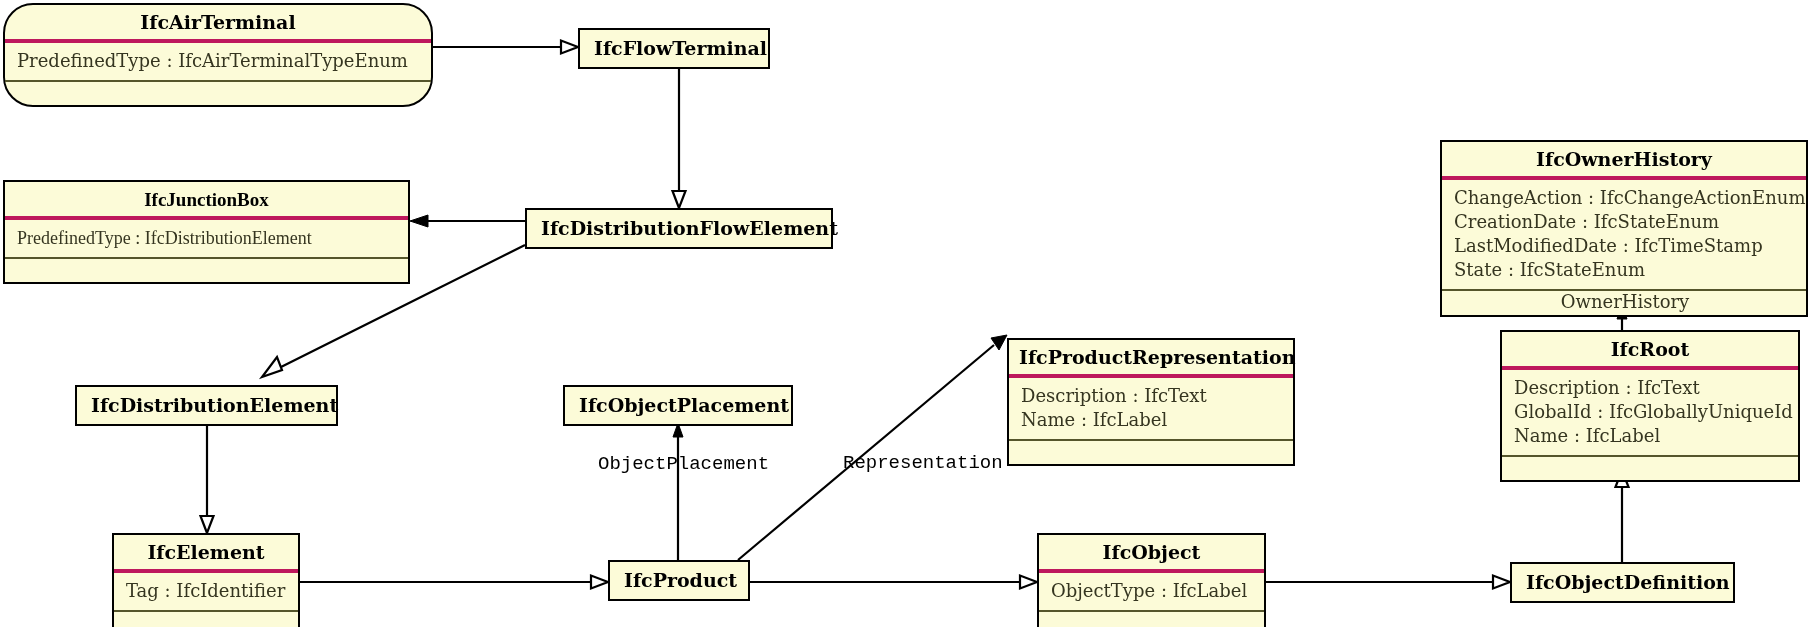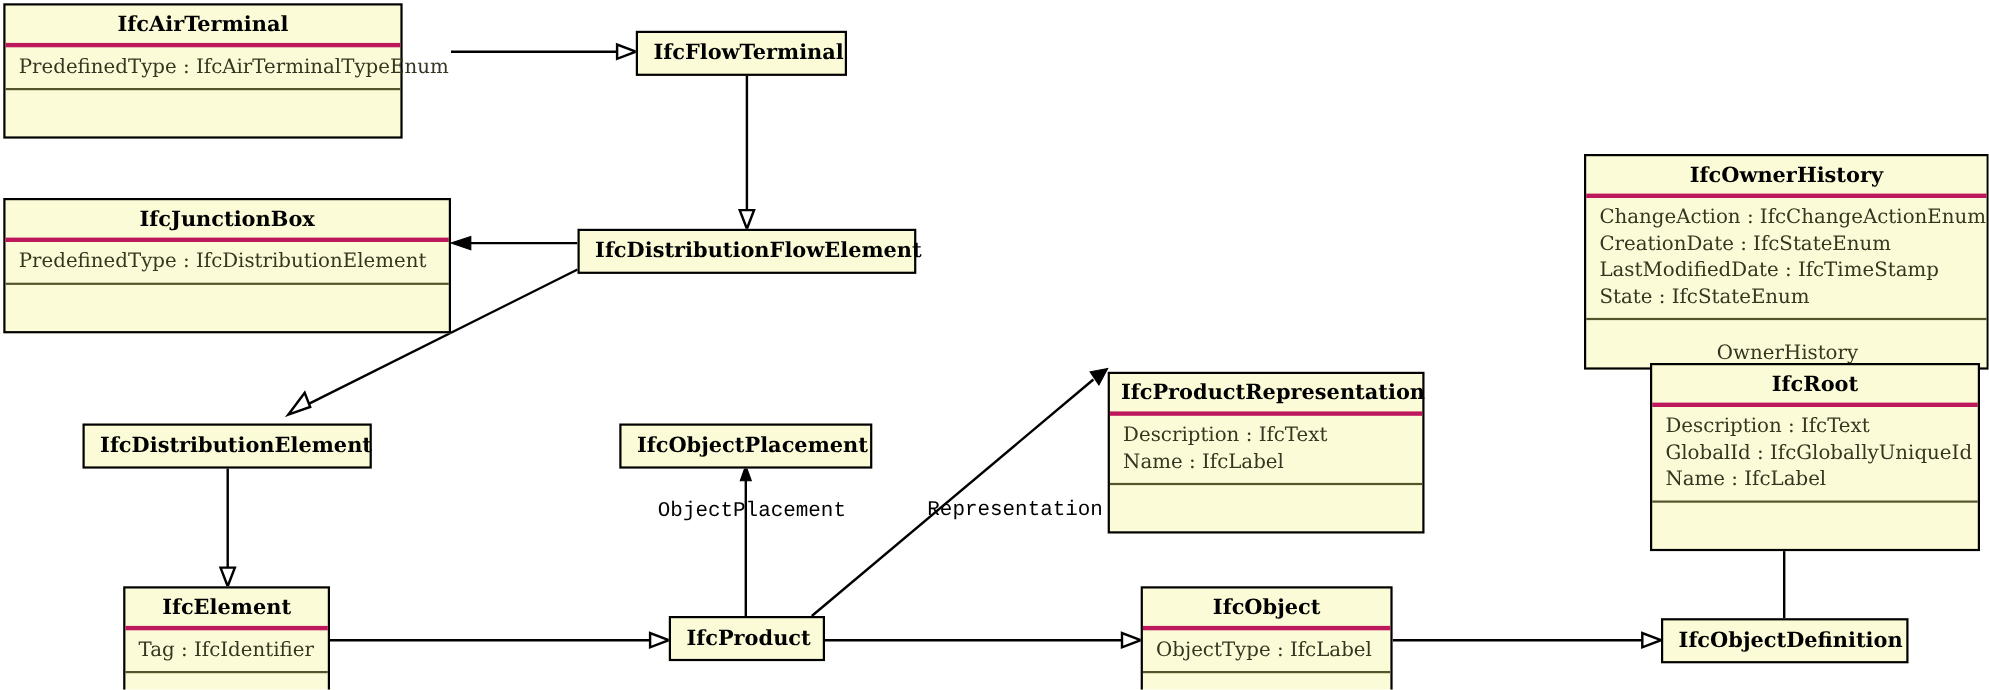--- a/index.html
+++ b/index.html
@@ -40,21 +40,21 @@
     font-size: 18px;
     line-height: 1.34;
     color: #353520;
   }
   .uml-attr {
     white-space: nowrap;
   }
   .uml-ops {
     border-top: 2px solid #55552b;
     min-height: 19px;
-    padding: 20px 10px 2px 12px;
+    padding: 1px 10px 2px 12px;
     font-size: 18px;
     line-height: 1.15;
     color: #353520;
     text-align: center;
     white-space: nowrap;
   }
   .uml-ops.empty { min-height: 20px; }
   
   .uml-class.simple .uml-name { padding: 9px 14px 9px 14px; }
 
@@ -157,33 +157,33 @@
     <g>
       <line class="edge-line" x1="1622" y1="330" x2="1622" y2="314"></line>
       <polygon class="arrow-solid" points="1622,305 1617,319 1627,319"></polygon>
     </g>
   </svg>
 
   <div class="edge-label" style="left:598px; top:453px;">ObjectPlacement</div>
 
   <div class="edge-label" style="left:843px; top:452px;">Representation</div>
 
-  <div class="uml-class" style="left:3px; top:3px; width:363px;">
+  <div class="uml-class" style="left:3px; top:3px; width:430px;border-radius:30px;">
     <div class="uml-name">IfcAirTerminal</div>
     <div class="uml-attrs">
       <div class="uml-attr">PredefinedType : IfcAirTerminalTypeEnum</div>
     </div>
     <div class="uml-ops empty"></div>
   </div>
 
   <div class="uml-class simple" style="left:578px; top:28px; width:192px;">
     <div class="uml-name">IfcFlowTerminal</div>
   </div>
 
-  <div class="uml-class" style="left:3px; top:180px; width:407px;">
+  <div class="uml-class" style="left:3px; top:180px; width:407px;font-family:Liberation Serif, serif;">
     <div class="uml-name">IfcJunctionBox</div>
     <div class="uml-attrs">
       <div class="uml-attr">PredefinedType : IfcDistributionElement</div>
     </div>
     <div class="uml-ops empty"></div>
   </div>
 
   <div class="uml-class simple" style="left:525px; top:208px; width:308px;">
     <div class="uml-name">IfcDistributionFlowElement</div>
   </div>

